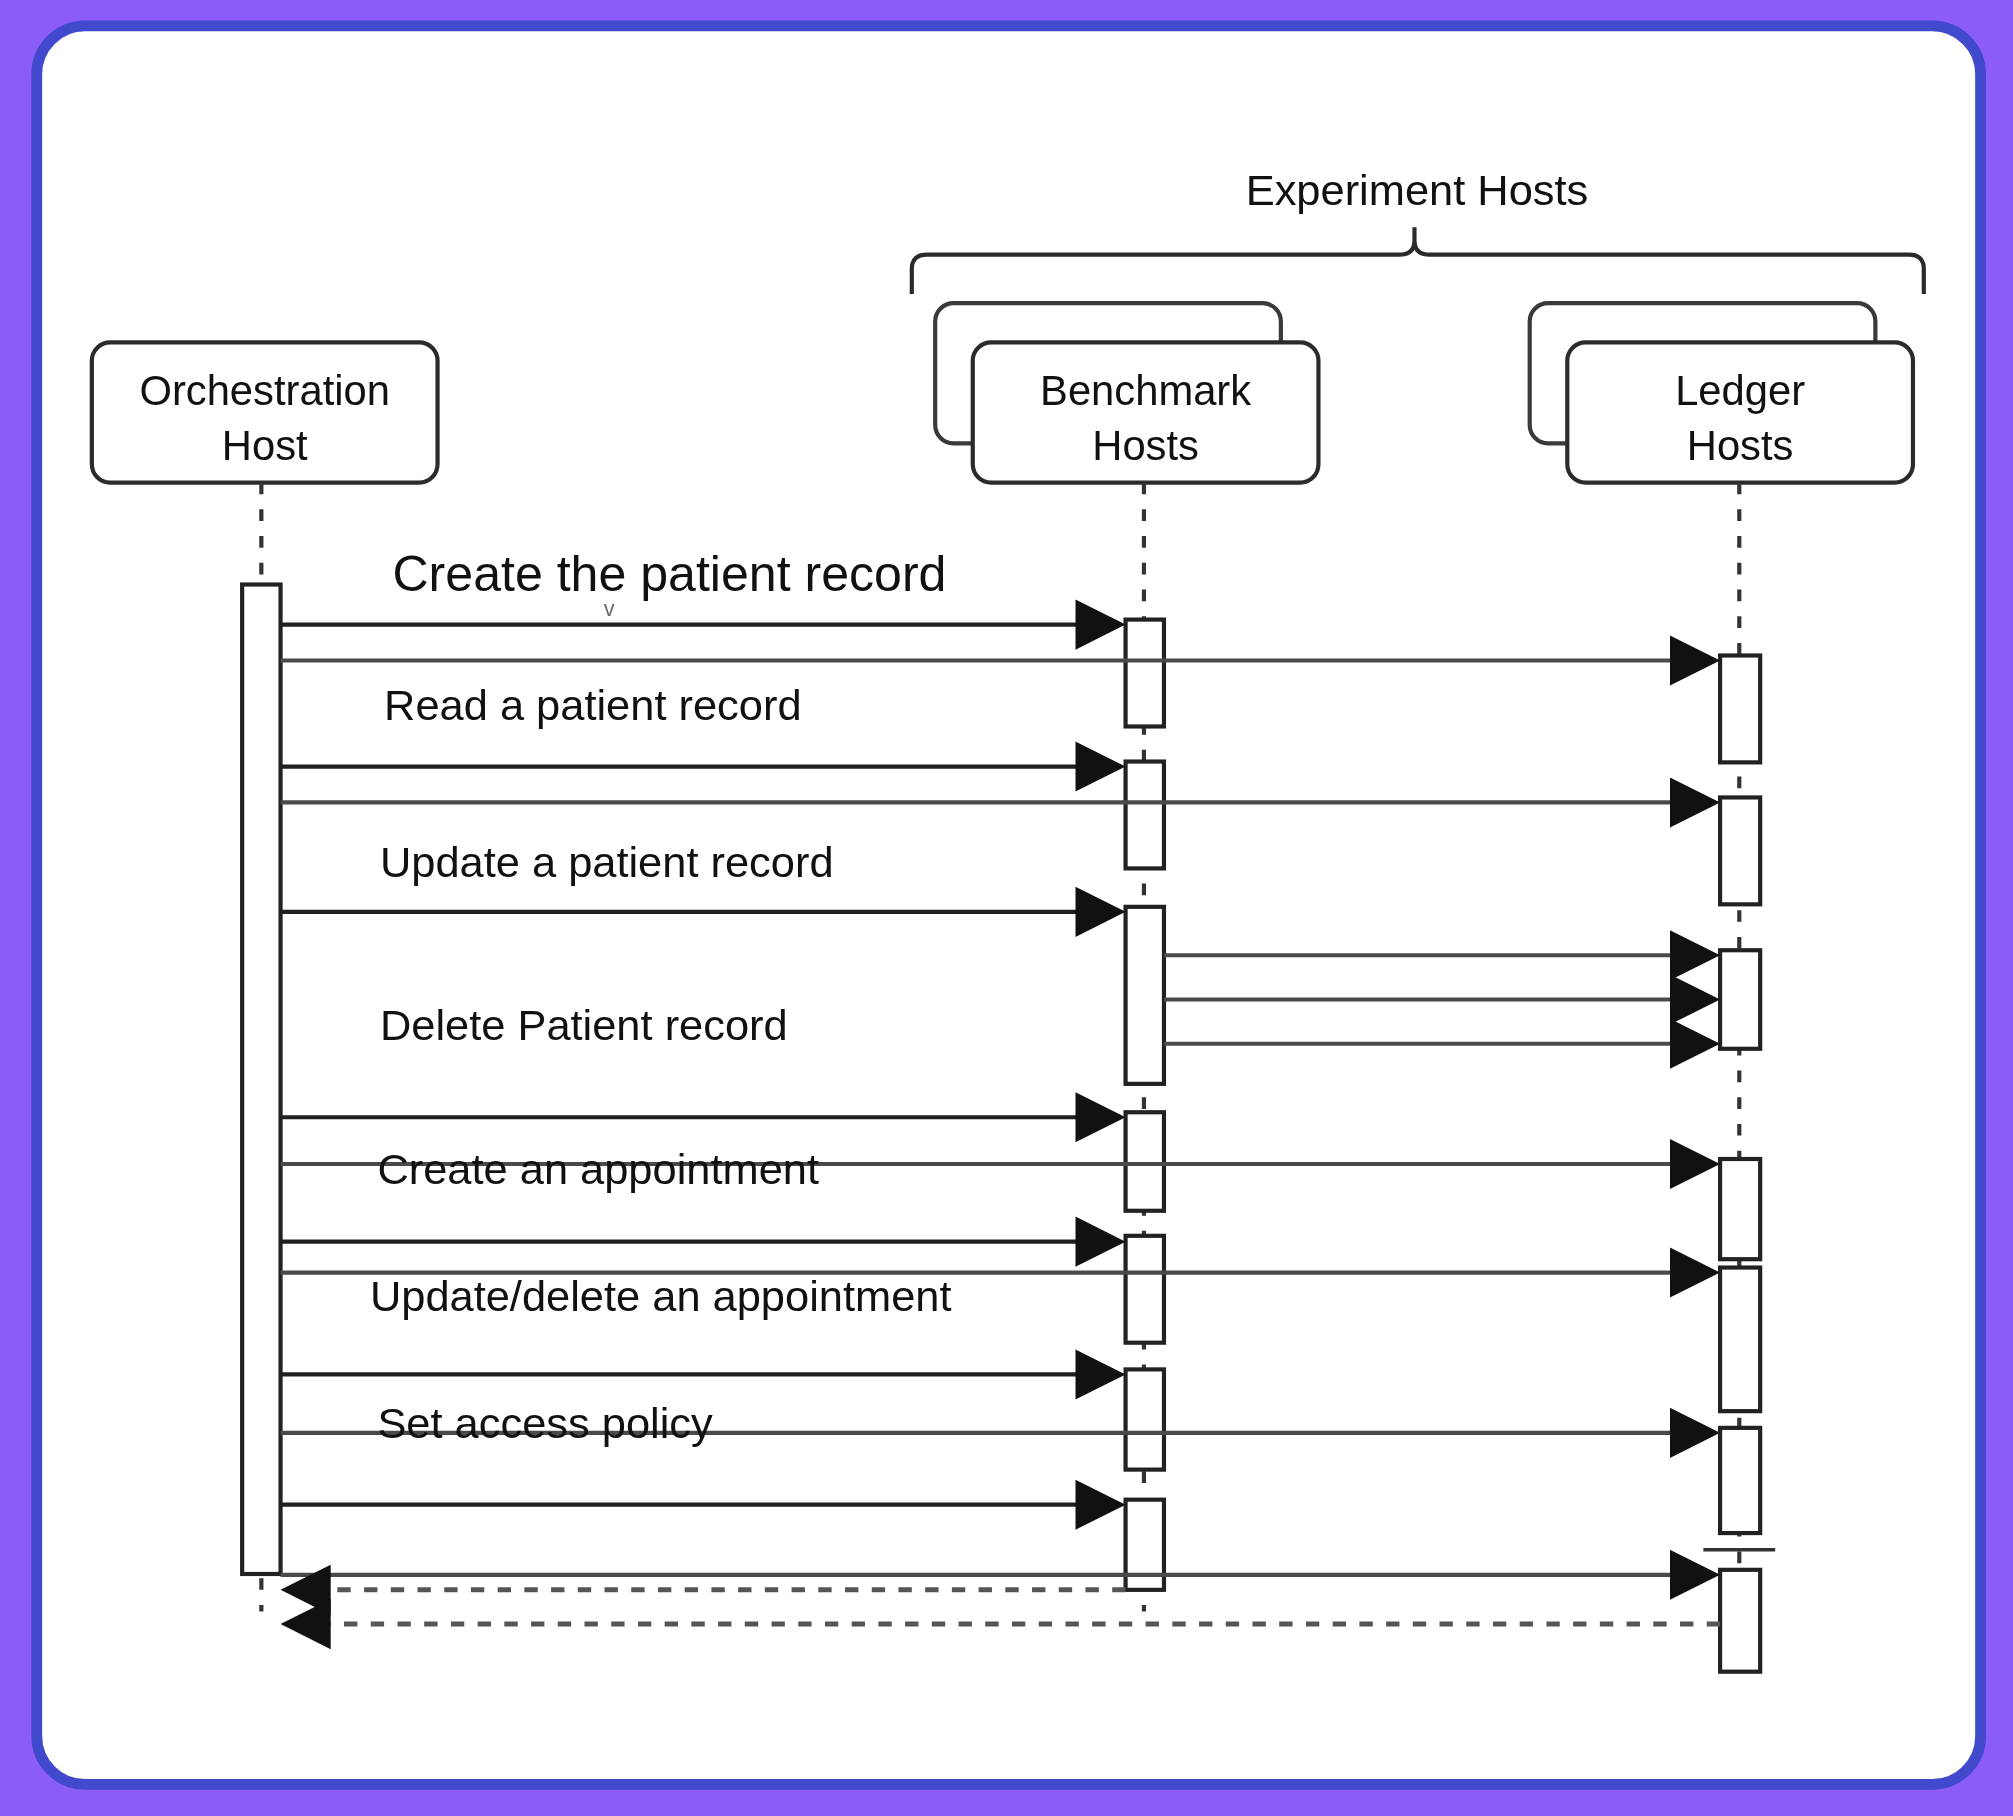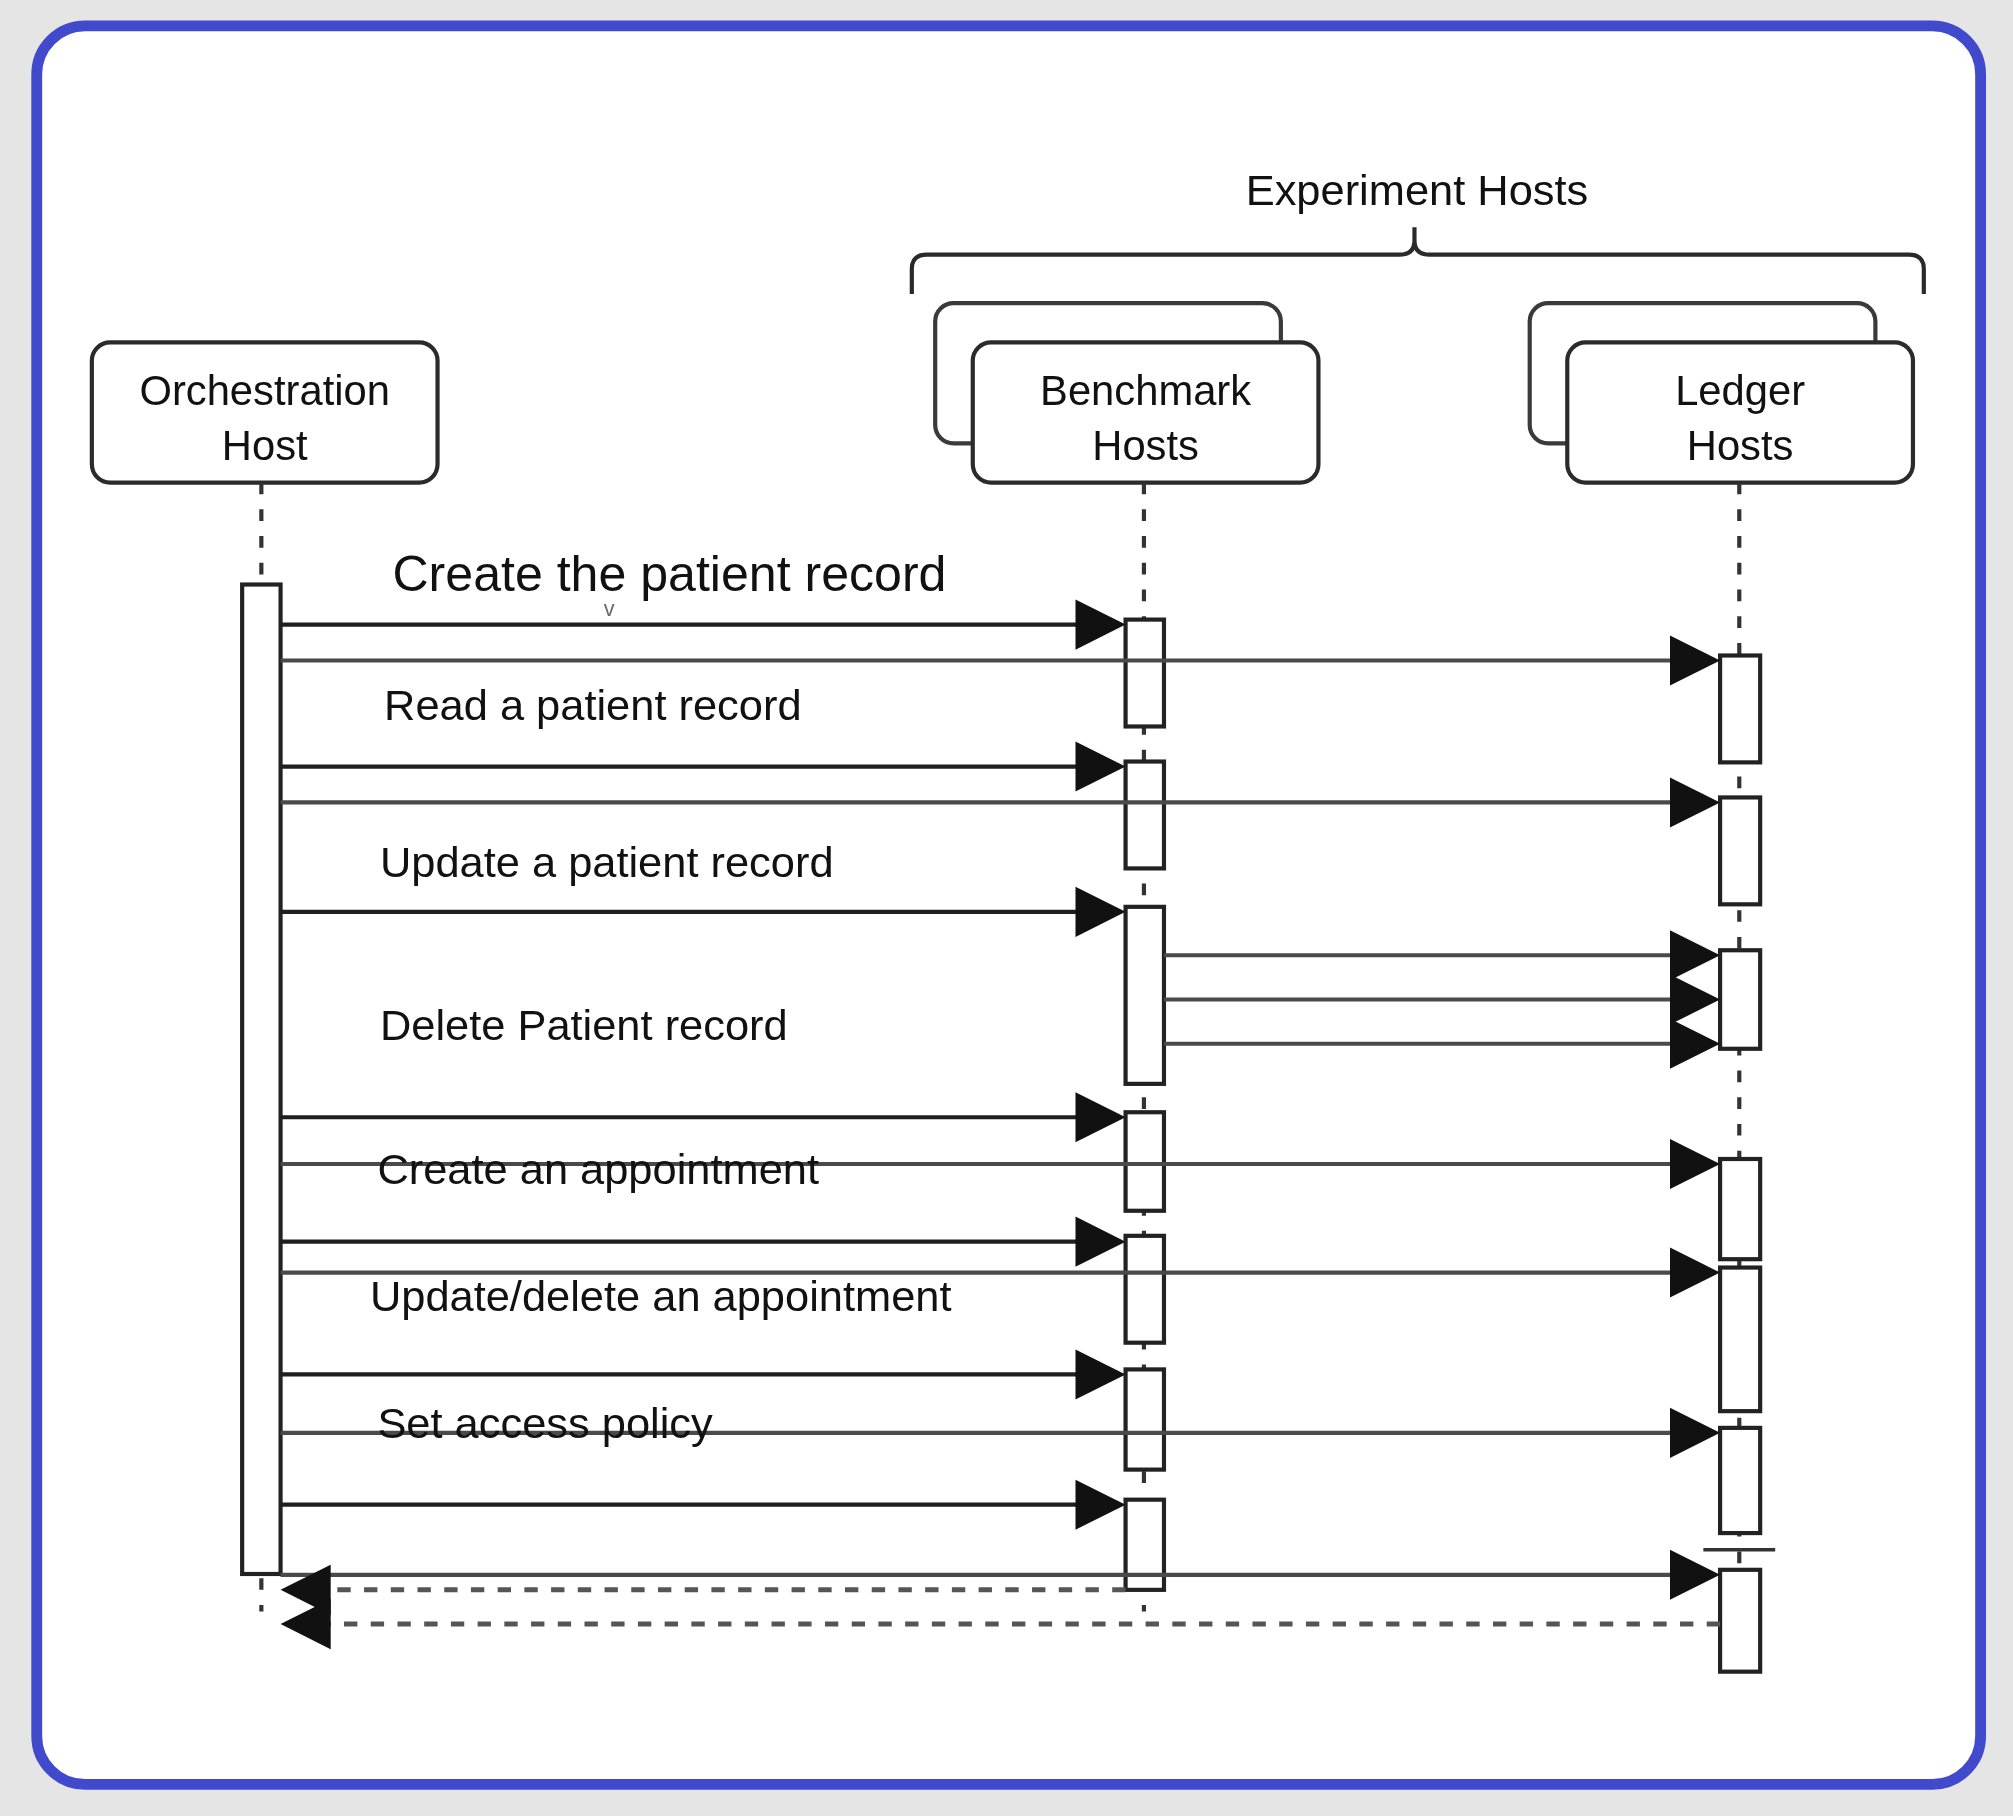--- a/index.html
+++ b/index.html
@@ -8,21 +8,21 @@
     padding: 0;
     background: #ffffff;
   }
   body {
     font-family: "Liberation Sans", sans-serif;
   }
   #canvas {
     position: relative;
     width: 2014px;
     height: 1817px;
-    background: #e5e5e5;
+    background: #8b5cf6;
     overflow: hidden;
   }
   svg#diagram {
     position: absolute;
     left: 0;
     top: 0;
     width: 2014px;
     height: 1817px;
     display: block;
   }

